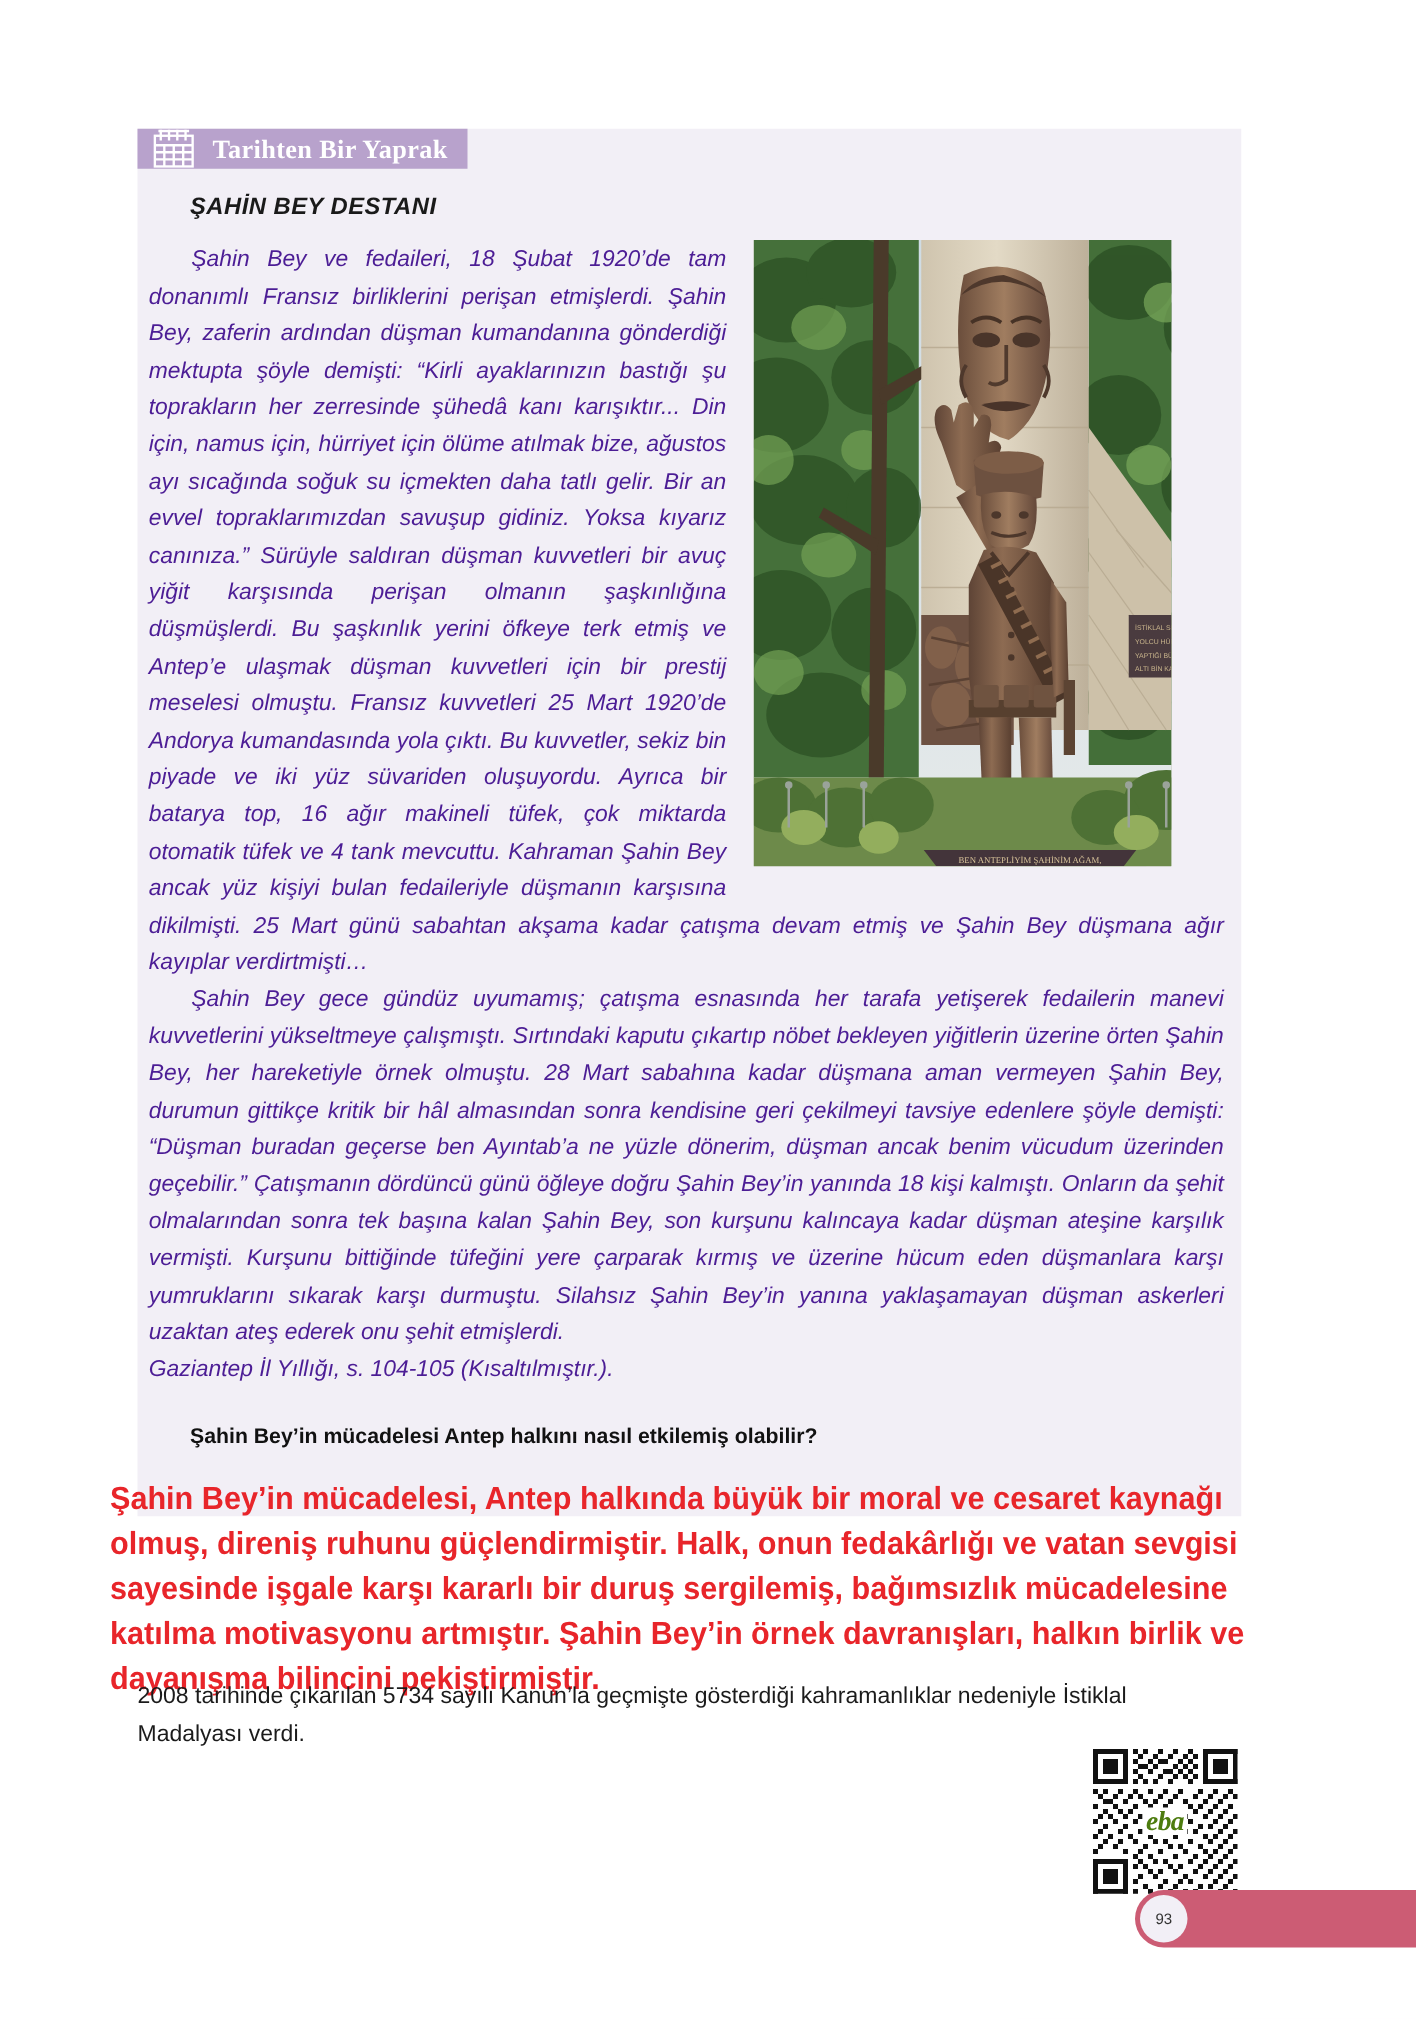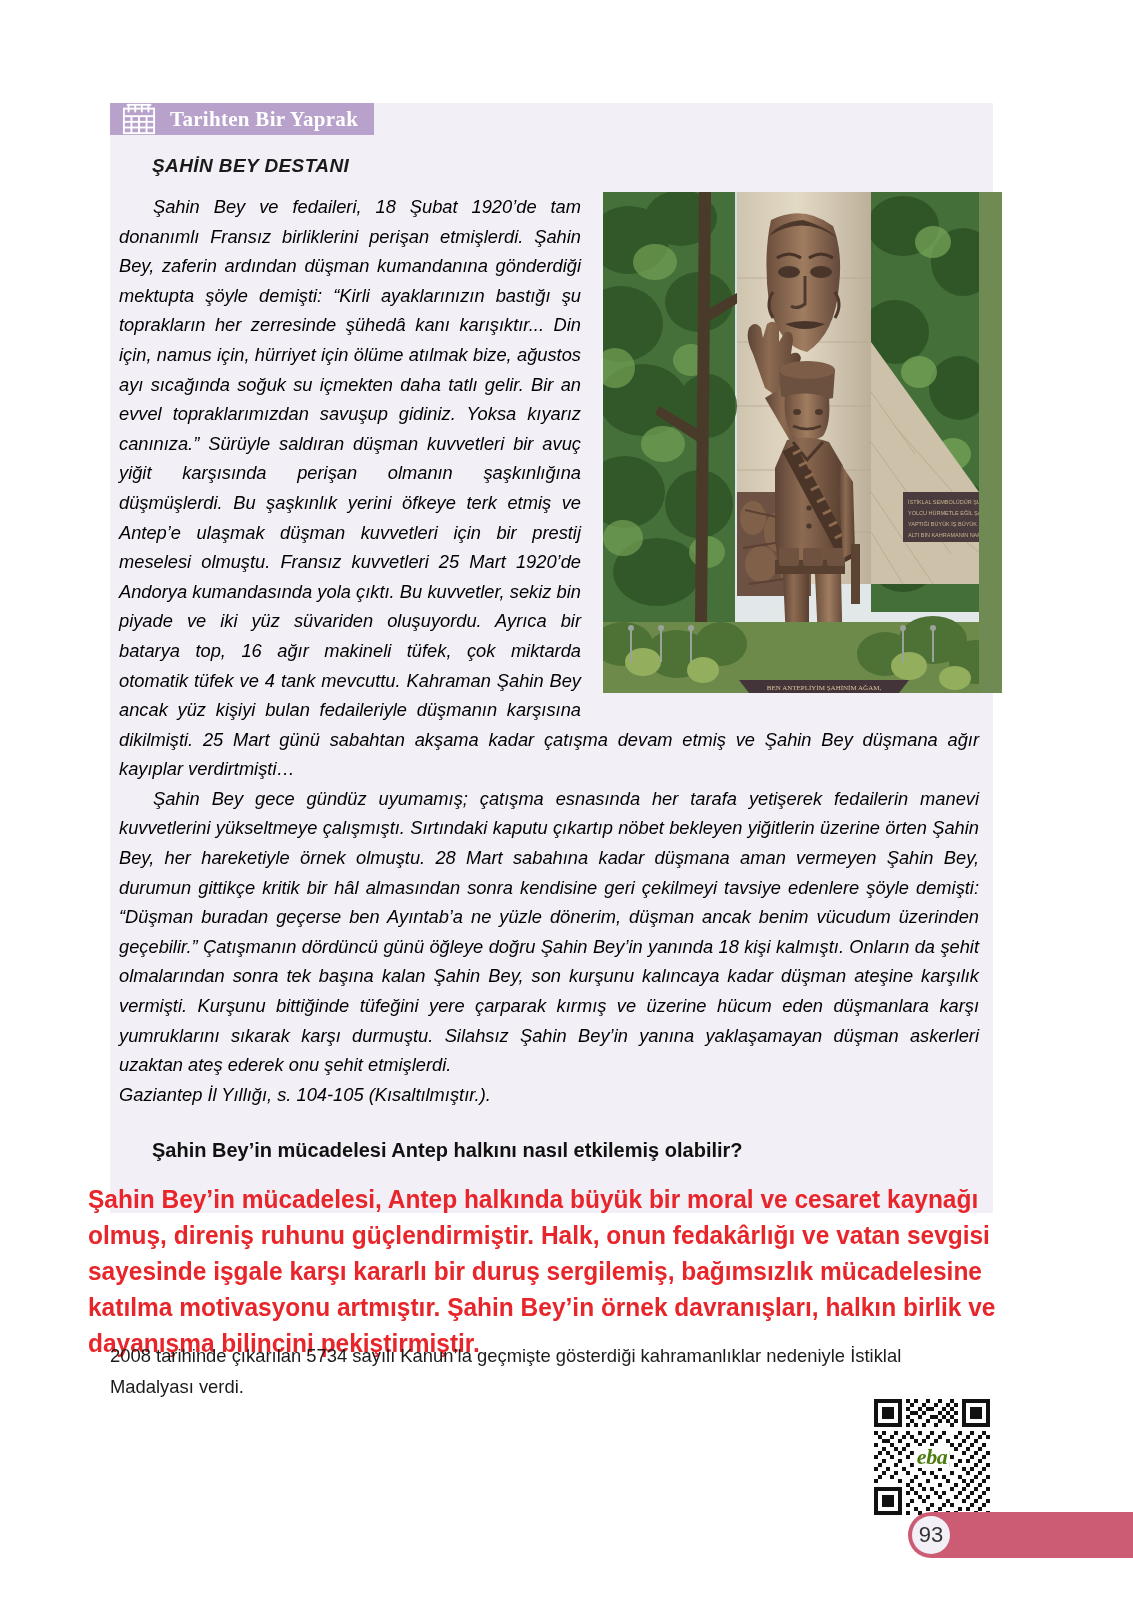--- a/index.html
+++ b/index.html
@@ -65,21 +65,21 @@
     position: absolute;
     left: 119px;
     top: 192px;
     width: 860px;
   }
   #flow p {
     margin: 0;
     font-size: 18.3px;
     line-height: 29.6px;
     font-style: italic;
-    color: #000000;
+    color: #4c1d95;
     text-align: justify;
     text-justify: inter-word;
   }
   #flow p.indent { text-indent: 34px; }
   #flow p.para2 { margin-top: 0; }
   #source {
     margin-top: 10px;
     font-size: 17.4px;
     font-style: italic;
     text-align: right;
@@ -87,21 +87,21 @@
   }
 
   
   #figure {
     float: right;
     width: 376px;
     margin: 0 0 10px 22px;
     shape-margin: 10px;
   }
   #photo {
-    width: 399px;
+    width: 334px;
     height: 501px;
     display: block;
     background: #6f8a52;
     position: relative;
     overflow: hidden;
     border: 0;
   }
   #fig-caption {
     margin-top: 10px;
     text-align: center;
@@ -110,21 +110,21 @@
     color: #111;
   }
   #fig-caption b { font-weight: bold; }
   #fig-caption i { font-style: italic; }
 
   
   #question {
     position: absolute;
     left: 152px;
     top: 1139px;
-    font-size: 20px;
+    font-size: 17px;
     font-weight: bold;
     color: #111;
     text-align: center;
   }
 
   
   #answer {
     position: absolute;
     left: 88px;
     top: 1181px;
@@ -187,21 +187,21 @@
     position: absolute;
     left: 4px;
     top: 4px;
     width: 38px;
     height: 38px;
     border-radius: 50%;
     background: #f2eff6;
     display: flex;
     align-items: center;
     justify-content: center;
-    font-size: 22px;
+    font-size: 12px;
     color: #333;
   }
 </style>
 </head>
 <body>
 
 <div id="content-box"></div>
 
 <div id="banner">
   <span>

